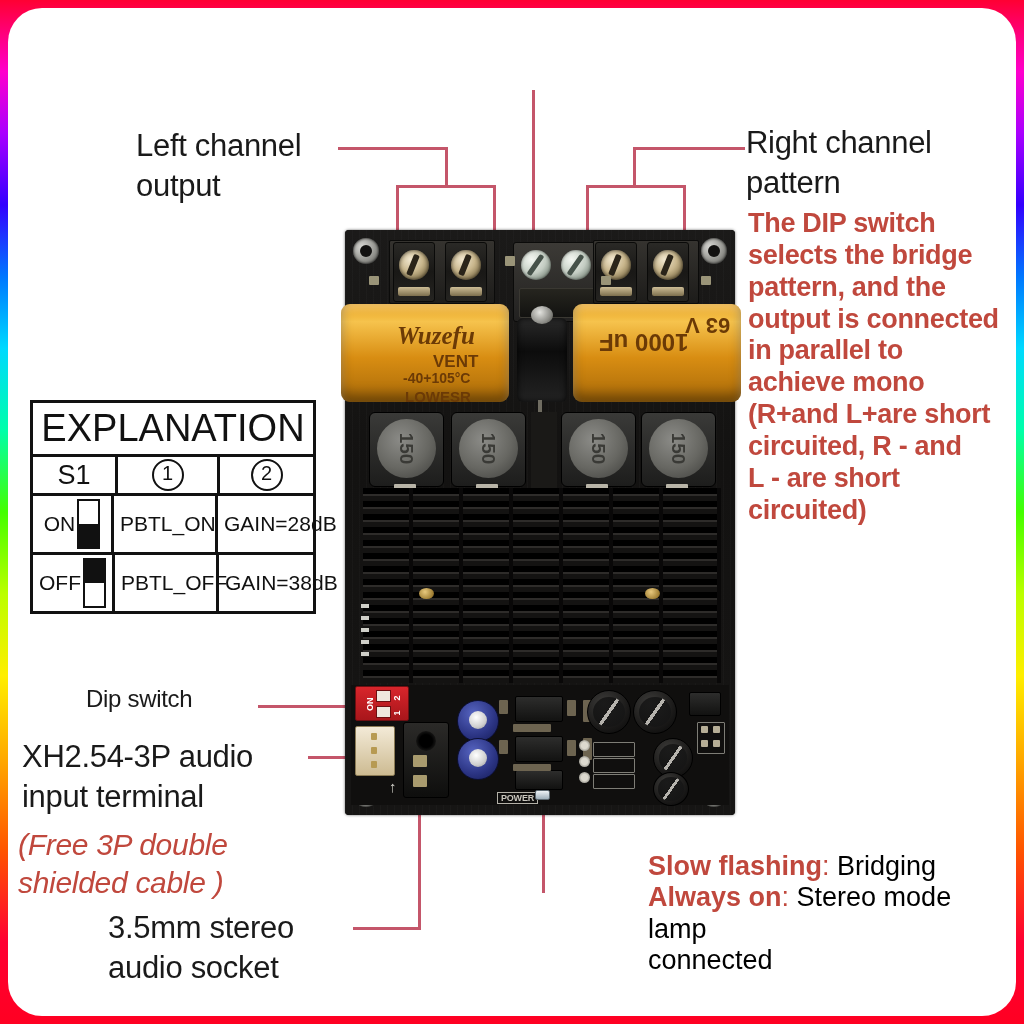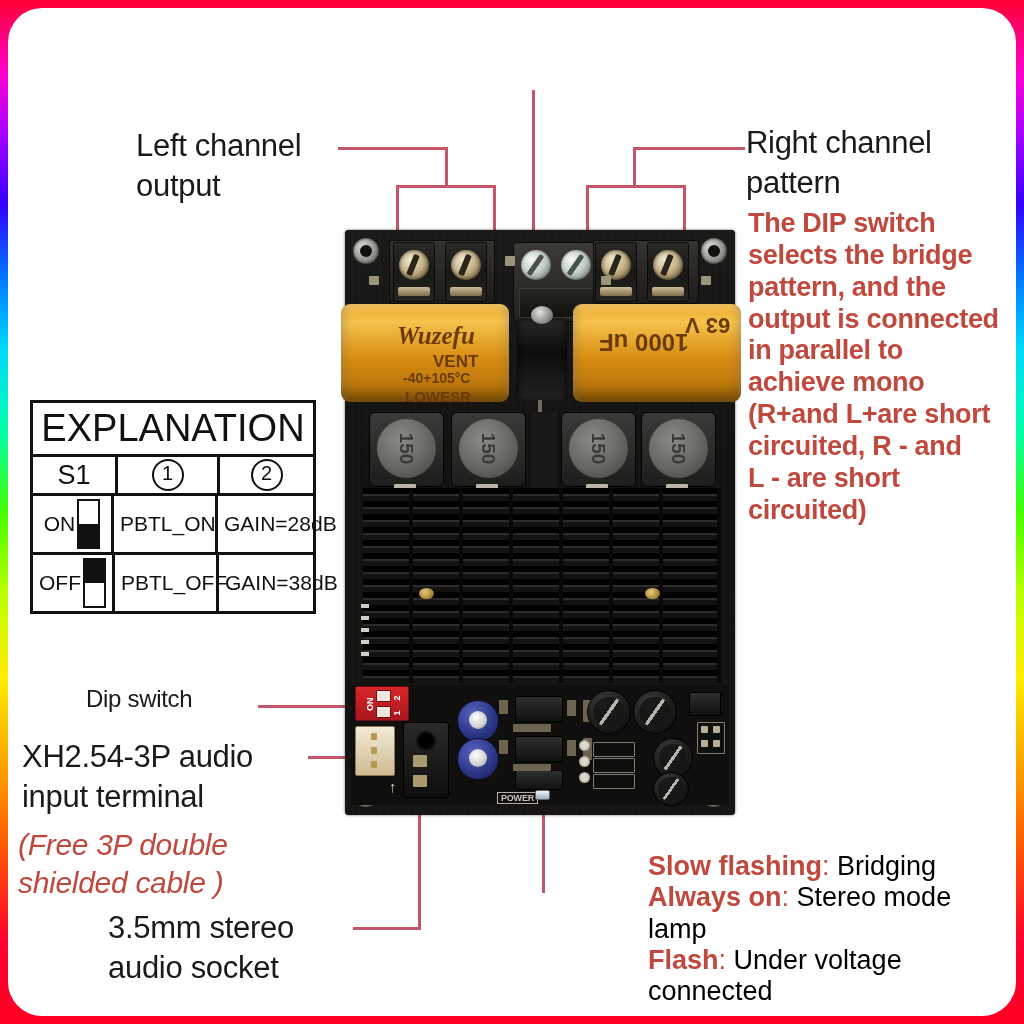--- a/index.html
+++ b/index.html
@@ -279,23 +279,20 @@
     <div>
       <span class="red bold">Slow flashing</span><span class="red">: </span><span>Bridging</span>
     </div>
     <div>
       <span class="red bold">Always on</span><span class="red">: </span><span>Stereo mode</span>
     </div>
     <div>
       <span>lamp</span>
     </div>
     <div>
-      <span class="red bold">Flash</span><span class="red">: </span><span>Under voltage</span>
-    </div>
-    <div>
       <span>connected</span>
     </div>
   </div>
 
   <div id="pcb">
     <div class="pcbbase"></div>
     <div class="pcbtexture"></div>
 
     <div class="mhole" style="left:8px;top:8px;"></div>
     <div class="mhole" style="right:8px;top:8px;"></div>

